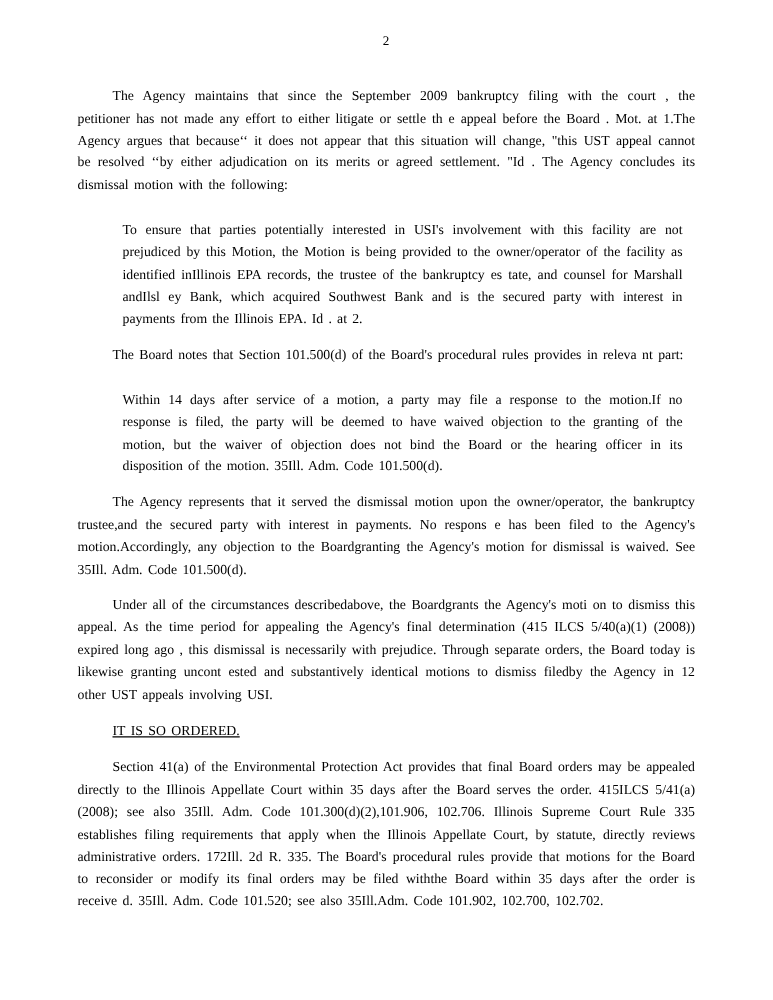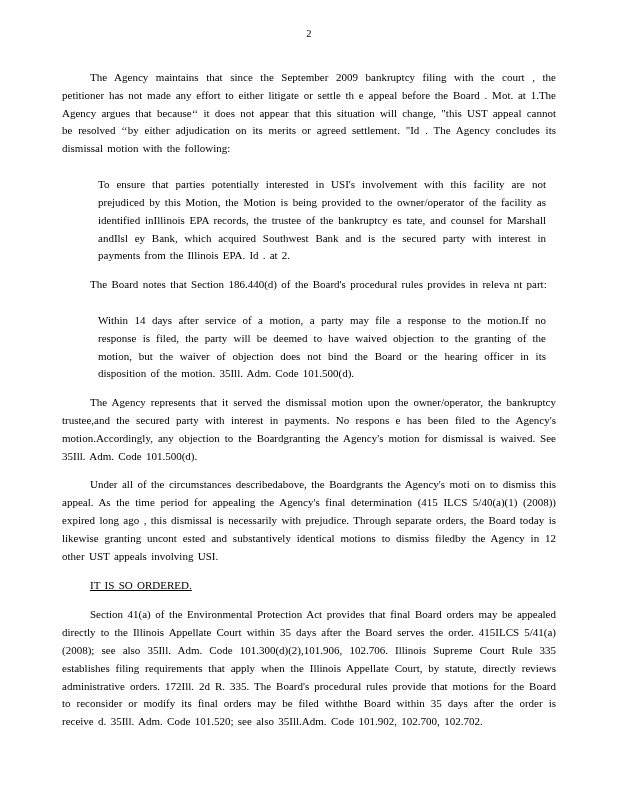--- a/index.html
+++ b/index.html
@@ -55,21 +55,21 @@
 <body>
 
 <div class="page">
 
   <div class="page-number">2</div>
 
   <p class="body-para">The  Agency  maintains   that since the September   2009 bankruptcy   filing  with the  court ,  the petitioner   has  not  made  any  effort  to either  litigate  or  settle  th e  appeal  before  the   Board . Mot. at 1.The  Agency  argues  that because‘‘  it does not  appear  that  this situation  will change,   "this  UST  appeal  cannot  be resolved  ‘‘by  either  adjudication   on its merits  or agreed  settlement. "Id  .  The  Agency   concludes   its dismissal   motion  with  the following:</p>
 
   <p class="block-quote">To ensure   that  parties  potentially   interested   in USI's  involvement   with  this facility  are  not  prejudiced  by  this Motion,  the  Motion  is being  provided   to the  owner/operator     of  the  facility  as identified  inIllinois  EPA  records,   the  trustee  of  the  bankruptcy   es tate, and counsel  for Marshall  andIlsl  ey Bank,  which  acquired  Southwest   Bank  and is the  secured  party  with interest  in payments   from  the  Illinois  EPA. Id  . at 2.</p>
 
-  <p class="body-para">The  Board  notes  that Section   186.440(d)  of the  Board's  procedural   rules provides   in  releva nt part:</p>
+  <p class="body-para">The  Board  notes  that Section   101.500(d)  of the  Board's  procedural   rules provides   in  releva nt part:</p>
 
   <p class="block-quote">Within  14 days  after  service  of a motion,   a party  may  file a response   to the  motion.If   no response   is filed,  the  party  will be deemed   to have waived   objection  to the  granting  of the  motion,  but  the  waiver  of objection   does  not bind  the Board  or the  hearing  officer  in its disposition   of the  motion.  35Ill.  Adm.  Code  101.500(d).</p>
 
   <p class="body-para">The  Agency  represents    that  it served  the dismissal   motion  upon  the owner/operator,     the  bankruptcy   trustee,and   the  secured  party  with interest  in payments.   No respons    e has been  filed  to the Agency's   motion.Accordingly,      any  objection   to the Boardgranting     the  Agency's   motion  for dismissal  is waived.  See 35Ill.  Adm.  Code   101.500(d).</p>
 
   <p class="body-para">Under  all of the circumstances    describedabove,     the  Boardgrants    the  Agency's   moti on to  dismiss  this appeal.   As the  time  period  for appealing   the  Agency's   final  determination    (415  ILCS  5/40(a)(1)   (2008))  expired   long ago , this dismissal   is necessarily   with prejudice.   Through  separate   orders,   the  Board  today  is likewise  granting  uncont ested and substantively    identical  motions   to dismiss  filedby  the  Agency  in 12 other  UST  appeals  involving   USI.</p>
 
   <p class="ordered">IT  IS SO ORDERED.</p>
 
   <p class="body-para">Section   41(a) of the Environmental     Protection    Act provides   that final  Board  orders  may  be appealed   directly  to the Illinois  Appellate    Court  within  35 days  after  the  Board  serves  the  order.  415ILCS   5/41(a)  (2008);   see  also  35Ill.  Adm.  Code  101.300(d)(2),101.906,      102.706.  Illinois  Supreme   Court  Rule  335 establishes   filing  requirements    that apply  when  the  Illinois  Appellate   Court,  by statute,  directly  reviews  administrative    orders.   172Ill.  2d R. 335.  The  Board's  procedural   rules  provide   that motions   for  the  Board  to reconsider   or modify   its final  orders  may  be filed  withthe  Board  within  35 days  after  the  order  is receive d.  35Ill.  Adm.  Code  101.520;   see  also  35Ill.Adm.    Code  101.902,   102.700,   102.702.</p>

